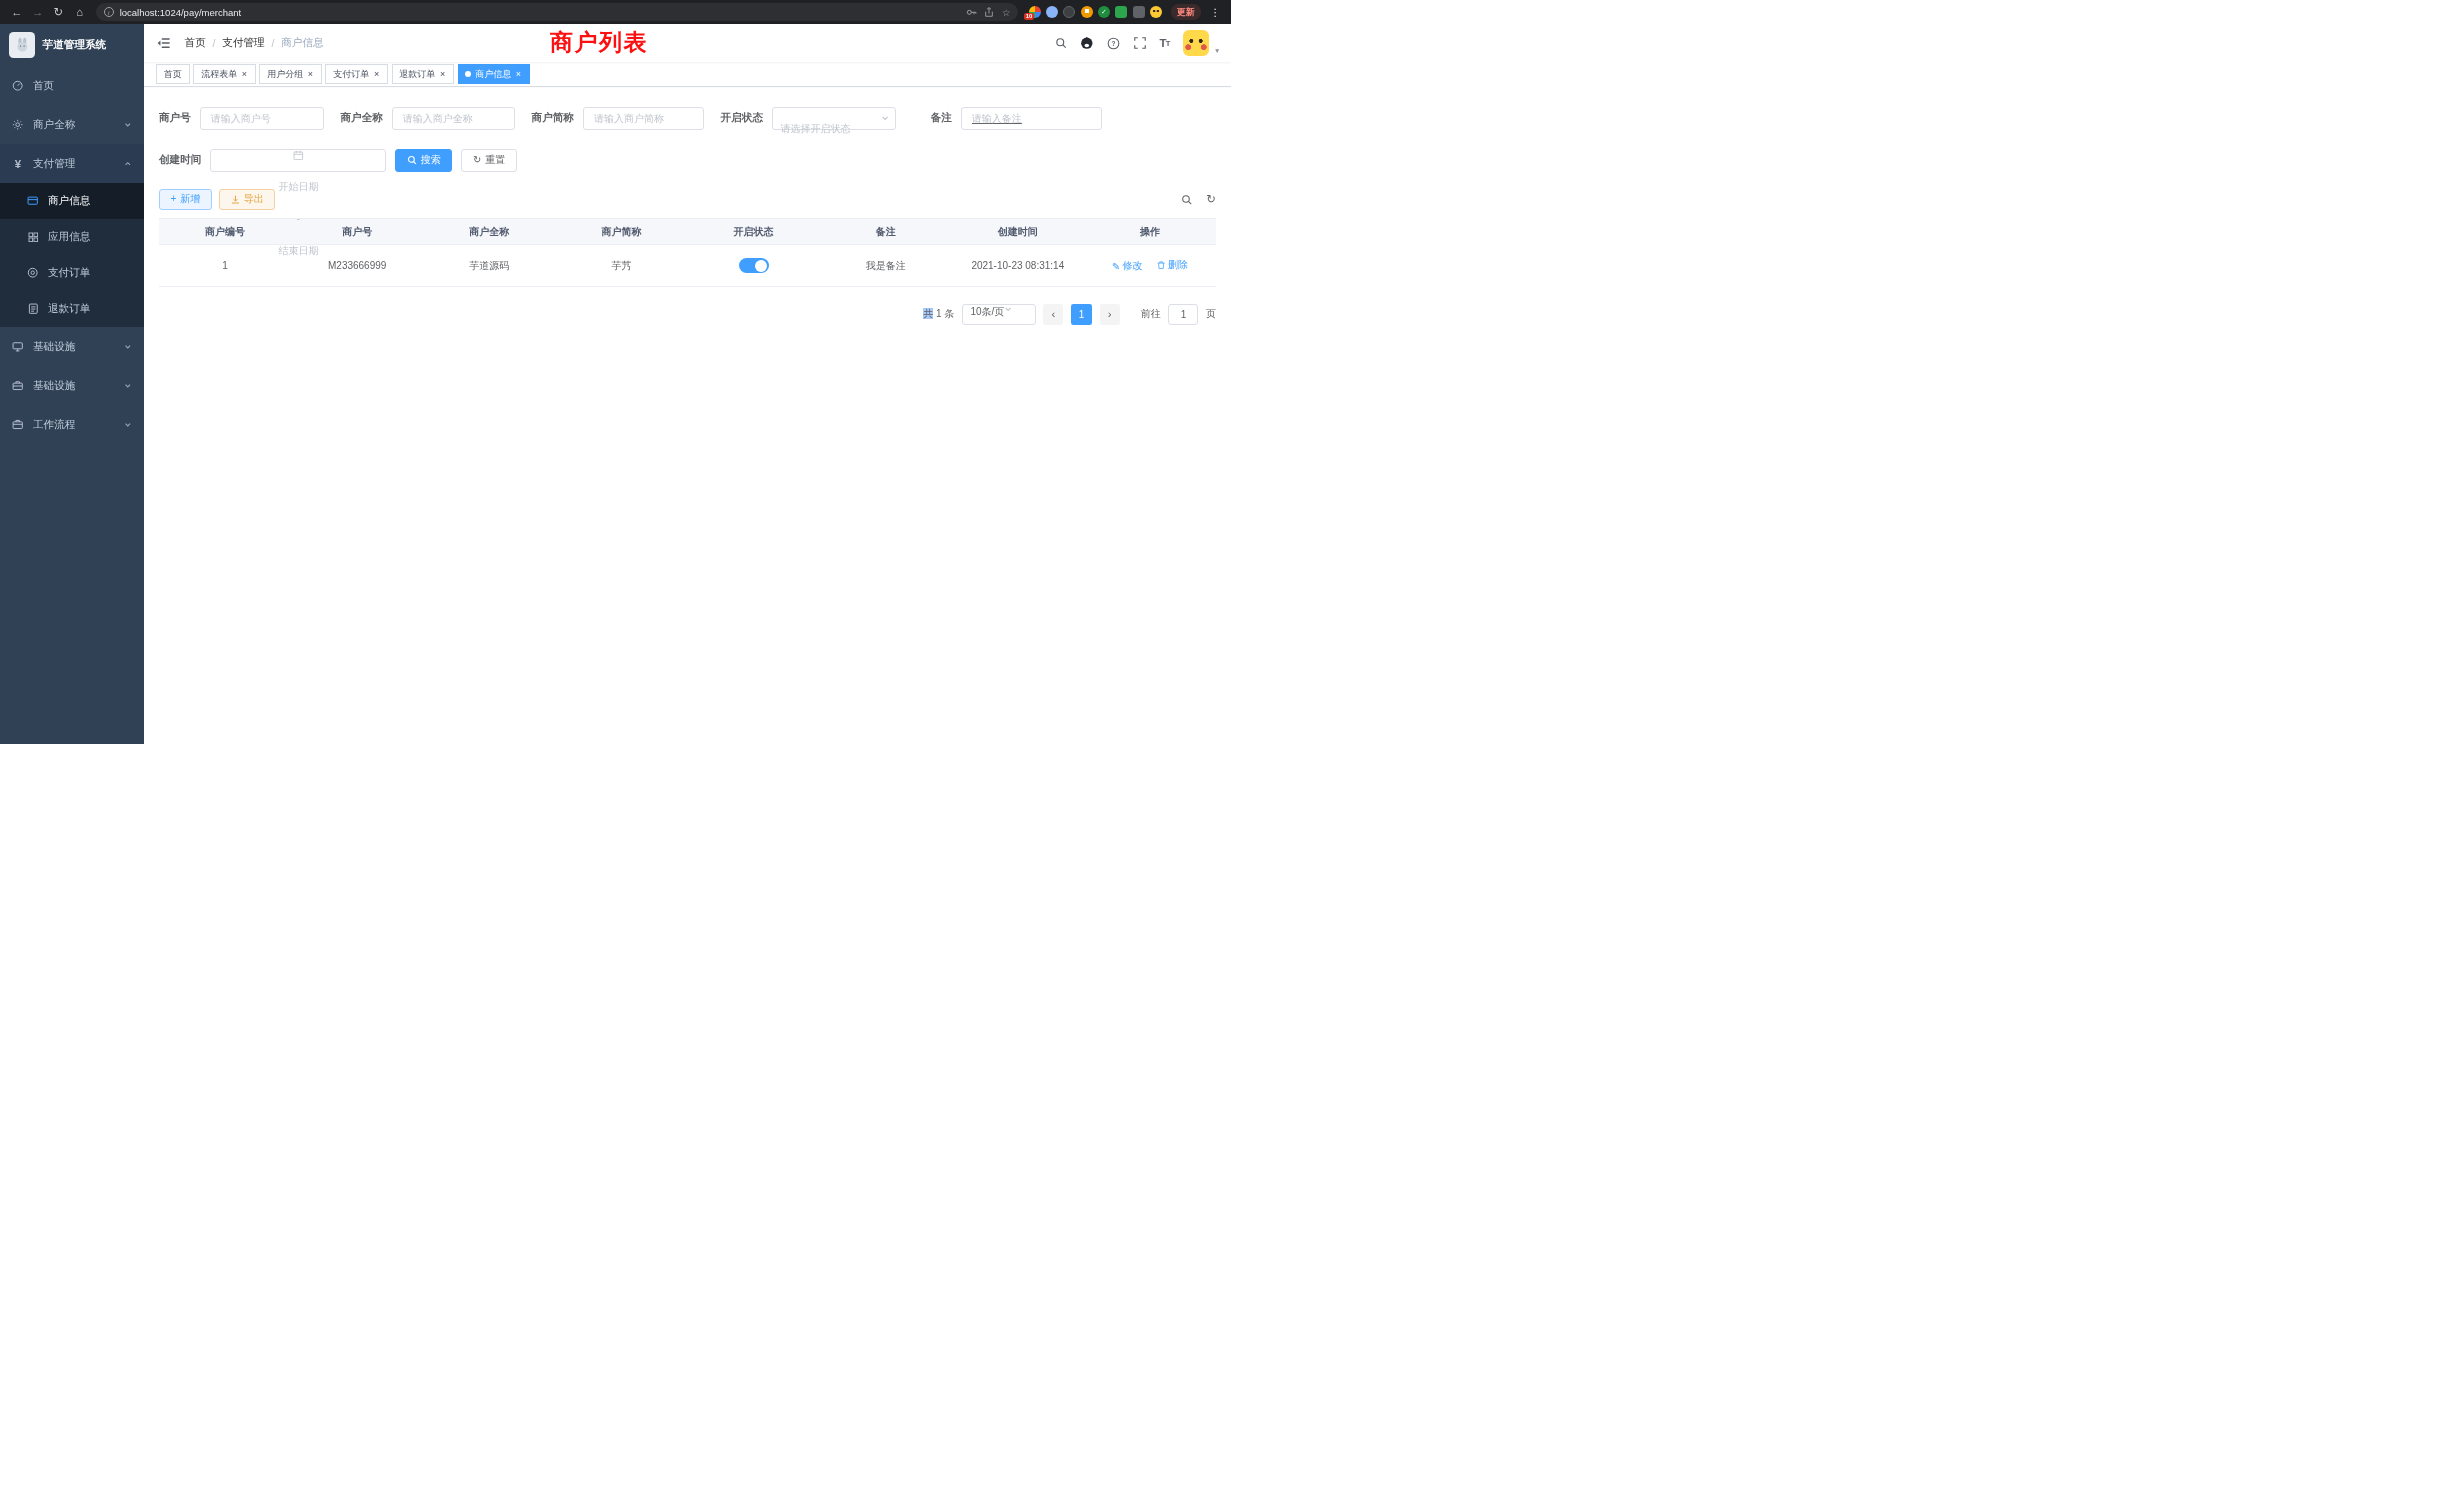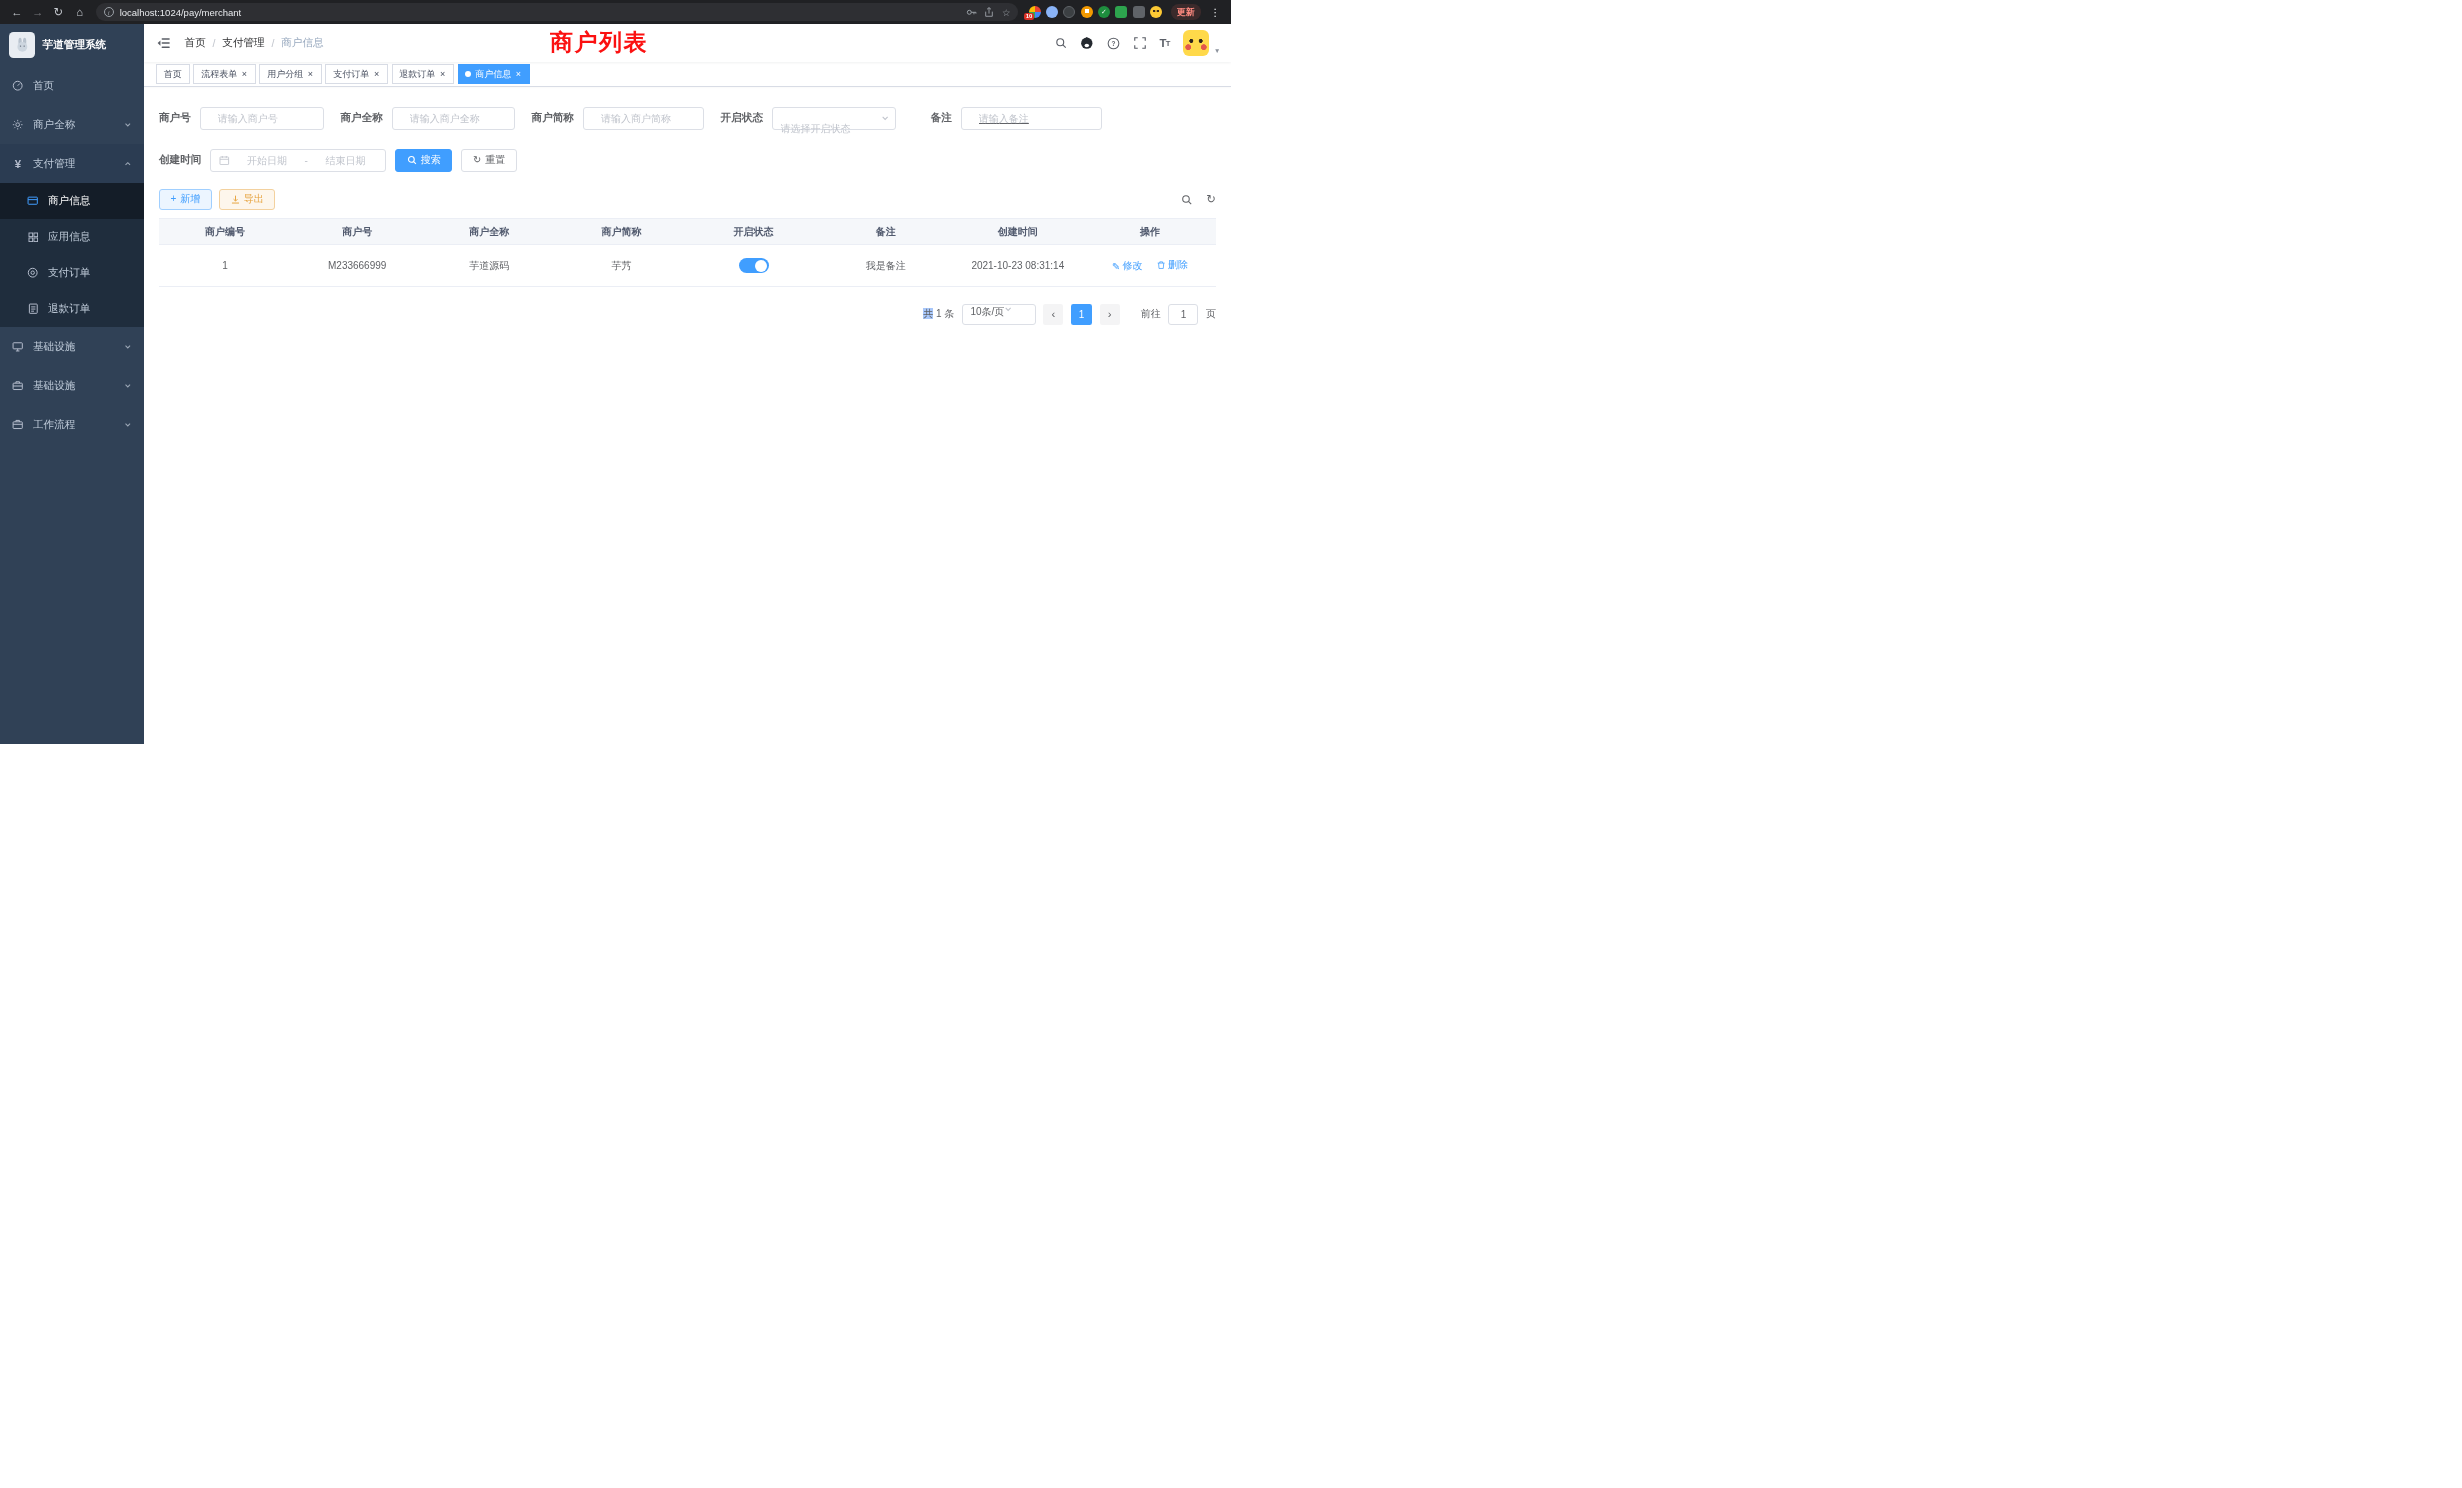--- a/index.html
+++ b/index.html
@@ -70,28 +70,28 @@
   .tag-tab .tab-close { font-size:9px; line-height:1; padding:0 0.8px; }
   .tag-tab.active { background:#409eff; border-color:#409eff; color:#fff; }
 
   
   .content { padding:1.5px 15px 0; }
   .frow { display:flex; align-items:center; gap:16.7px; margin-top:18px; flex-wrap:nowrap; }
   .frow2 { margin-top:19px; gap:9px; }
   .fgroup { display:flex; align-items:center; gap:9px; }
   .flabel { font-weight:700; color:#606266; font-size:10.6px; white-space:nowrap; }
   .finput, .fselect, .fdate { height:23px; border:0.8px solid #dcdfe6; border-radius:3px; background:#fff; font-size:10px; color:#606266; }
-  .finput { padding:0 17px; outline:none; }
+  .finput { padding:0 10px; outline:none; }
   .finput::placeholder { color:#c0c4cc; }
   .w164{width:124px;} .w162{width:123px;} .w160{width:121px;} .w186{width:141px;text-decoration:underline;}
   .fselect { width:124px; display:flex; align-items:center; padding:0 6px 0 7.6px; cursor:pointer; }
   .fselect .ph { color:#c0c4cc; flex:1; white-space:nowrap; overflow:hidden;margin-top:22px; }
   .fselect .dchev, .psize .dchev { color:#c0c4cc; }
   .ml24 { margin-left:18px; }
-  .fdate { width:176px; display:flex; align-items:center; gap:14px; padding:0 7.6px; }
+  .fdate { width:176px; display:flex; align-items:center; gap:21px; padding:0 7.6px;flex-direction:column; }
   .fdate input { border:none; outline:none; width:47px; font-size:10px; color:#606266; background:transparent; text-align:center; }
   .fdate input::placeholder { color:#c0c4cc; }
   .fdate .dsep { color:#c0c4cc; }
   .cal-icon { color:#c0c4cc; flex:0 0 auto; }
 
   .btn { height:23px; display:inline-flex; align-items:center; gap:3.8px; padding:0 10.6px; border-radius:3px; border:0.8px solid #dcdfe6; background:#fff; color:#606266; font-size:10px; cursor:pointer; font-family:inherit; white-space:nowrap; }
   .btn-primary { background:#409eff; border-color:#409eff; color:#fff;text-align:center; }
   .btn-add { background:#ecf5ff; border-color:#a0cfff; color:#409eff; height:21px; }
   .btn-export { background:#fdf6ec; border-color:#f3d19e; color:#e6a23c; height:21px; }
   .uicon { font-size:10px; line-height:1; }

